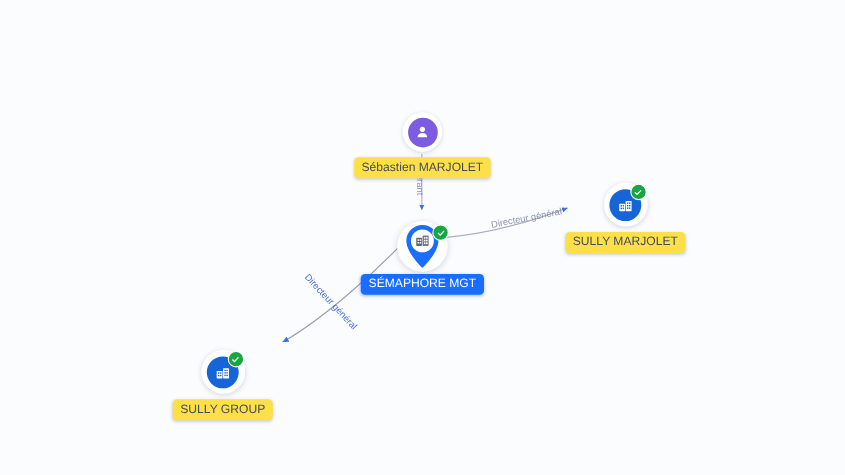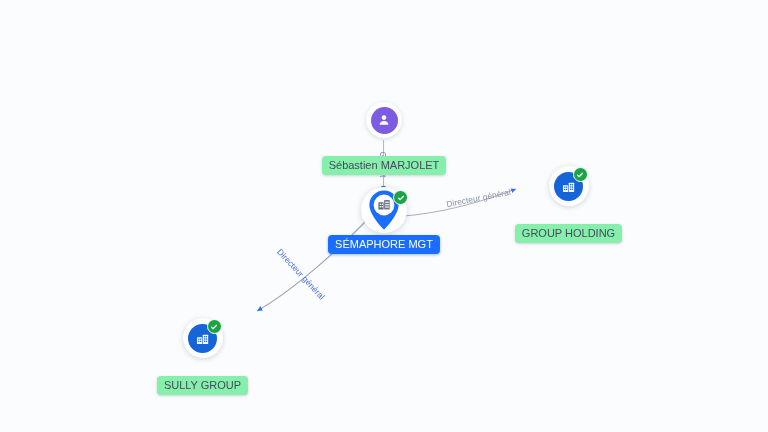--- a/index.html
+++ b/index.html
@@ -105,24 +105,24 @@
     display: flex;
     align-items: center;
     justify-content: center;
     box-sizing: content-box;
   }
   .badge-company { top: 1px; right: 1px; }
   .badge-pin { top: 3px; right: -1px; }
 
   
   .label-pill {
-    margin-top: 18px;
+    margin-top: 5px;
     padding: 3px 7px 4px 7px;
     border-radius: 4px;
-    background: #86efac;
+    background: #fde047;
     color: #444b5c;
     font-size: 11px;
     line-height: 12px;
     white-space: nowrap;
     box-shadow: 0 1px 3px rgba(40,50,80,0.22);
   }
   .label-pill.selected {
     background: #1a6dff;
     color: #ffffff;
     box-shadow: 0 1px 3px rgba(26,109,255,0.45);
@@ -173,21 +173,21 @@
       <div class="avatar-circle">
         <svg width="16" height="16" viewBox="0 0 24 24" aria-hidden="true">
           <circle cx="12" cy="8.4" r="3.5" fill="#ffffff"></circle>
           <path d="M5.4 19.2c0-3.7 3-5.7 6.6-5.7s6.6 2 6.6 5.7z" fill="#ffffff"></path>
         </svg>
       </div>
     </div>
     <div class="label-pill">Sébastien MARJOLET</div>
   </div>
 
-  <div class="node" style="left:325px; top:187px; width:118px;">
+  <div class="node" style="left:325px; top:201px; width:118px;">
     <div class="pin-halo">
       <div class="pin-shape">
         <svg width="38" height="44" viewBox="0 0 38 44" aria-hidden="true">
           <path d="M19 2.5c-8.1 0-14.6 6.4-14.6 14.3 0 9.9 12 22.3 13.6 23.9a1.4 1.4 0 0 0 2 0c1.6-1.6 13.6-14 13.6-23.9C33.6 8.9 27.1 2.5 19 2.5z" fill="#1a6dff"></path>
           <circle cx="19" cy="17" r="10.4" fill="#ffffff"></circle>
           <g>
             <rect x="13.4" y="14.2" width="5.2" height="7.4" rx="0.6" fill="#5b6478"></rect>
             <rect x="19.1" y="12.0" width="5.6" height="9.6" rx="0.6" fill="#727b8e"></rect>
             <rect x="14.6" y="15.6" width="1.4" height="1.4" fill="#ffffff"></rect>
             <rect x="16.6" y="15.6" width="1.4" height="1.4" fill="#ffffff"></rect>
@@ -228,21 +228,21 @@
           <rect x="14.1" y="15.0" width="1.8" height="1.8" fill="#1565d8"></rect>
           <rect x="16.7" y="15.0" width="1.8" height="1.8" fill="#1565d8"></rect>
         </svg>
       </div>
       <div class="badge-check badge-company">
         <svg width="8" height="8" viewBox="0 0 12 12" aria-hidden="true">
           <path d="M2.2 6.2 L4.7 8.6 L9.7 3.4" stroke="#ffffff" stroke-width="1.8" fill="none" stroke-linecap="round" stroke-linejoin="round"></path>
         </svg>
       </div>
     </div>
-    <div class="label-pill">GROUP HOLDING</div>
+    <div class="label-pill">SULLY MARJOLET</div>
   </div>
 
   <div class="node" style="left:146px; top:318px; width:113px;justify-content:space-between;">
     <div class="company-halo">
       <div class="company-circle">
         <svg width="17" height="17" viewBox="0 0 24 24" aria-hidden="true">
           <rect x="4.2" y="10.2" width="7.4" height="9.6" rx="0.8" fill="#ffffff"></rect>
           <rect x="12.4" y="6.6" width="7.6" height="13.2" rx="0.8" fill="#ffffff"></rect>
           <rect x="5.9" y="12.0" width="1.8" height="1.8" fill="#1565d8"></rect>
           <rect x="8.5" y="12.0" width="1.8" height="1.8" fill="#1565d8"></rect>

